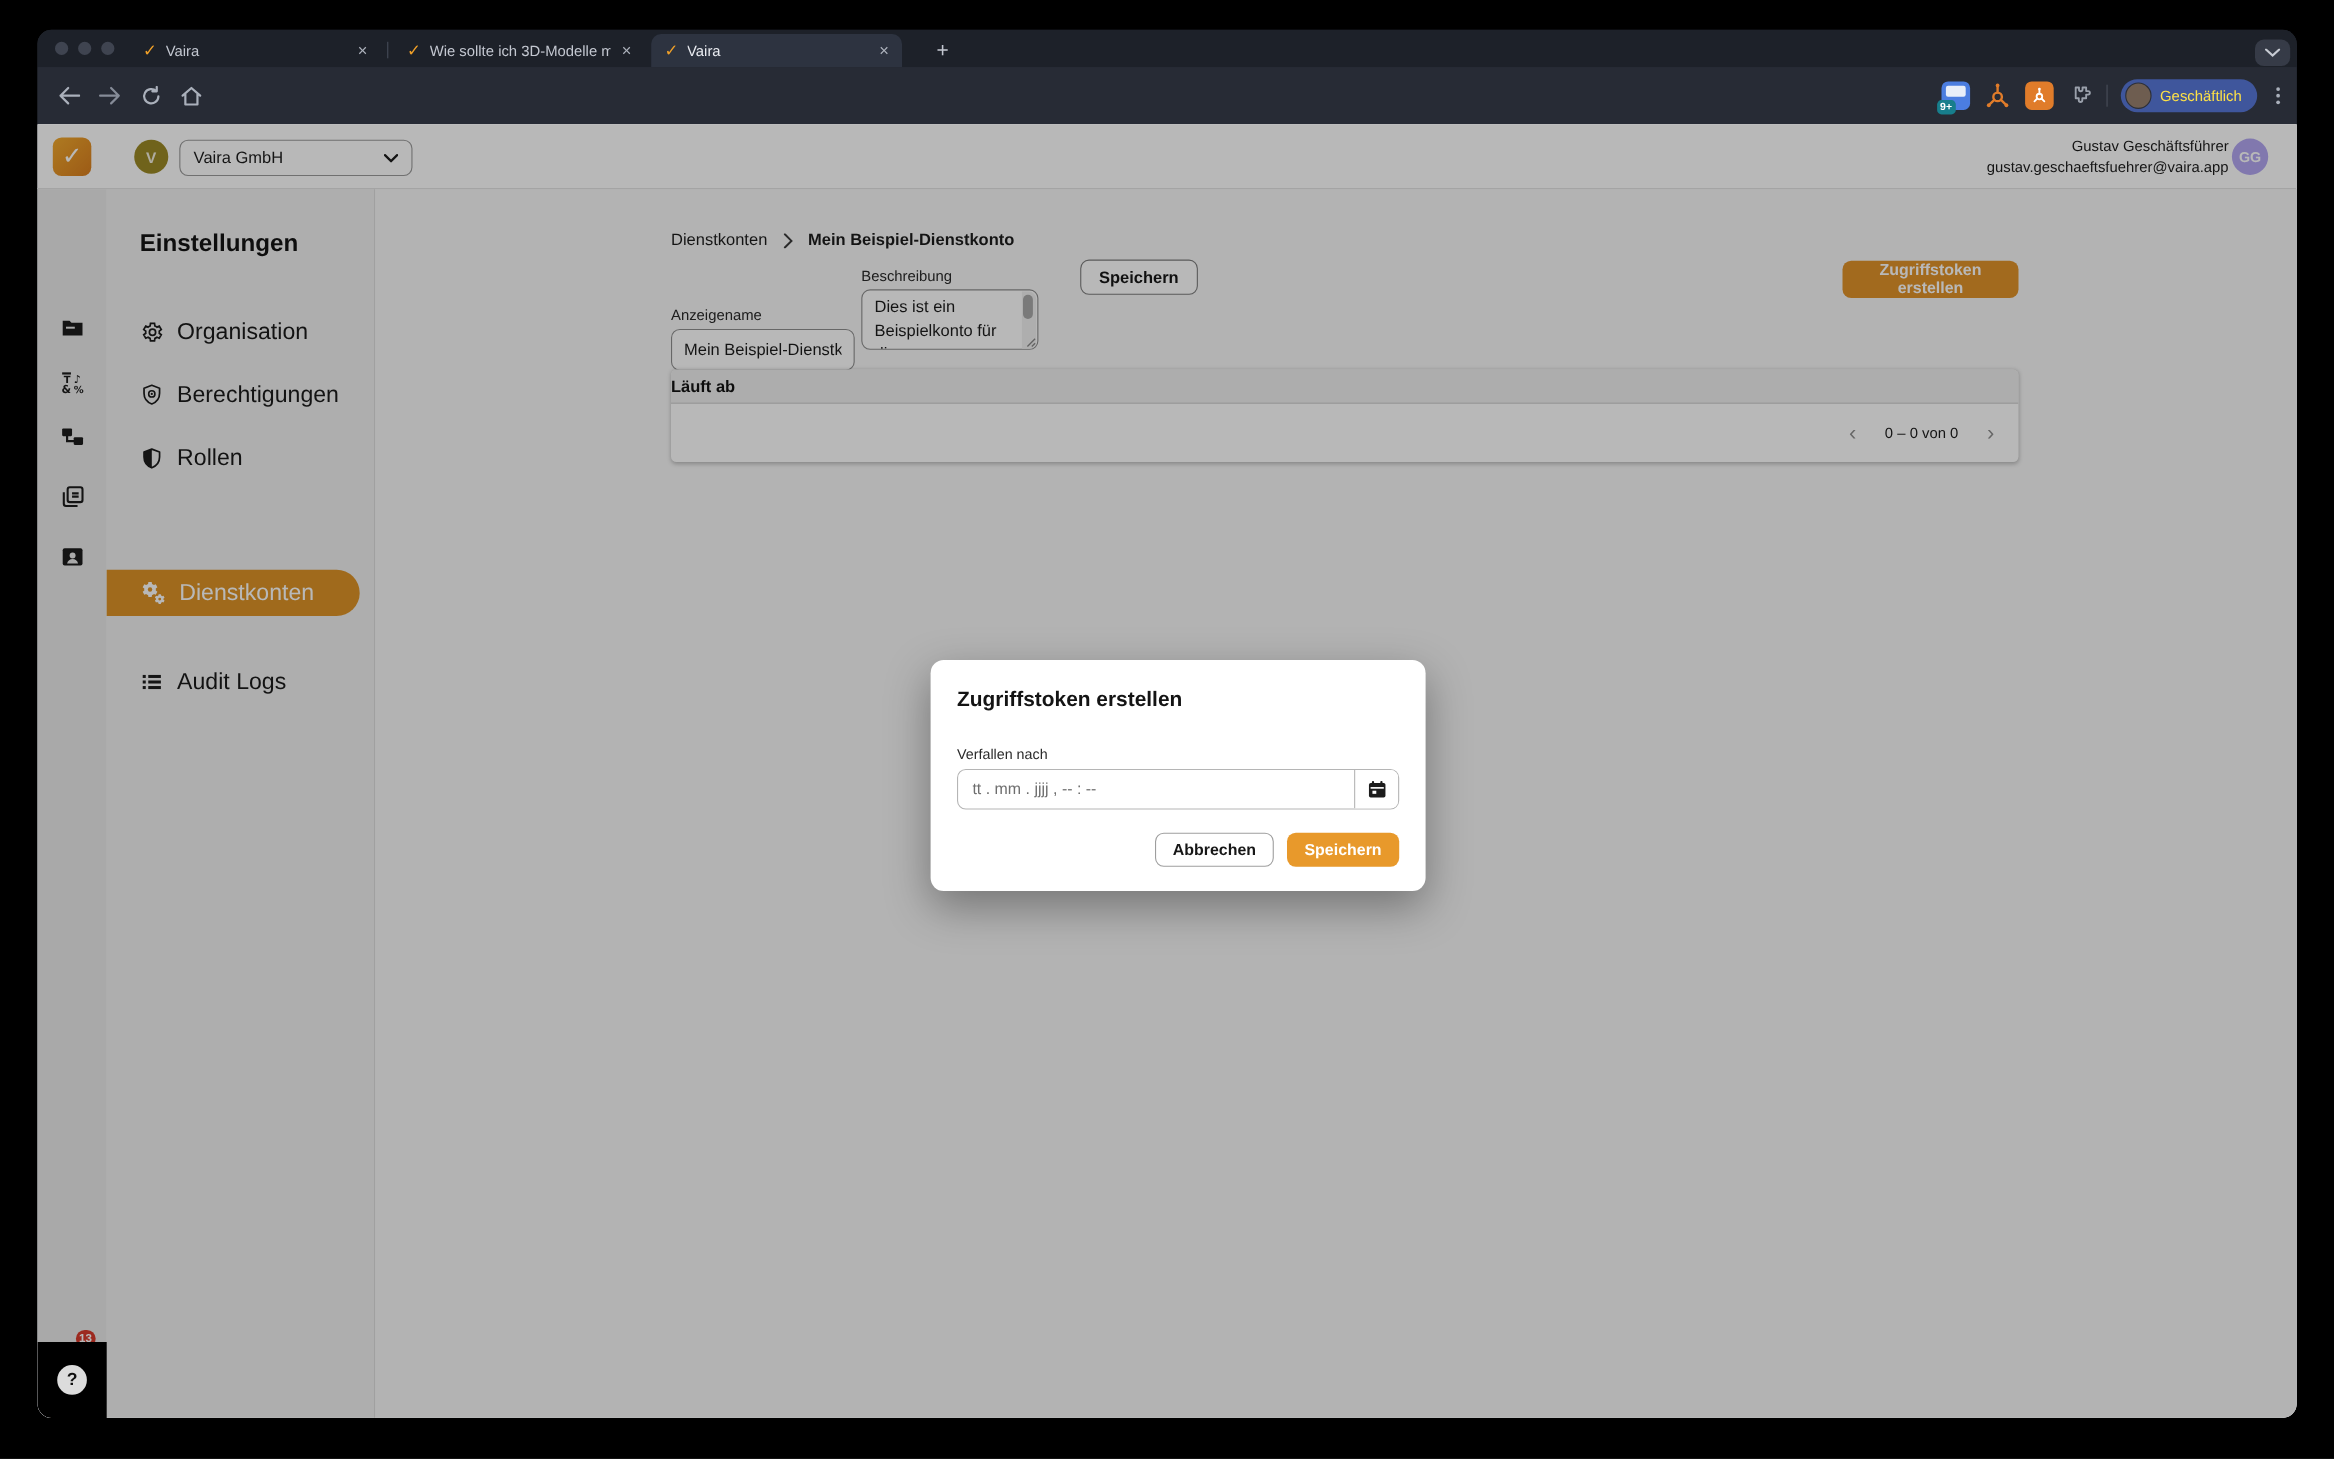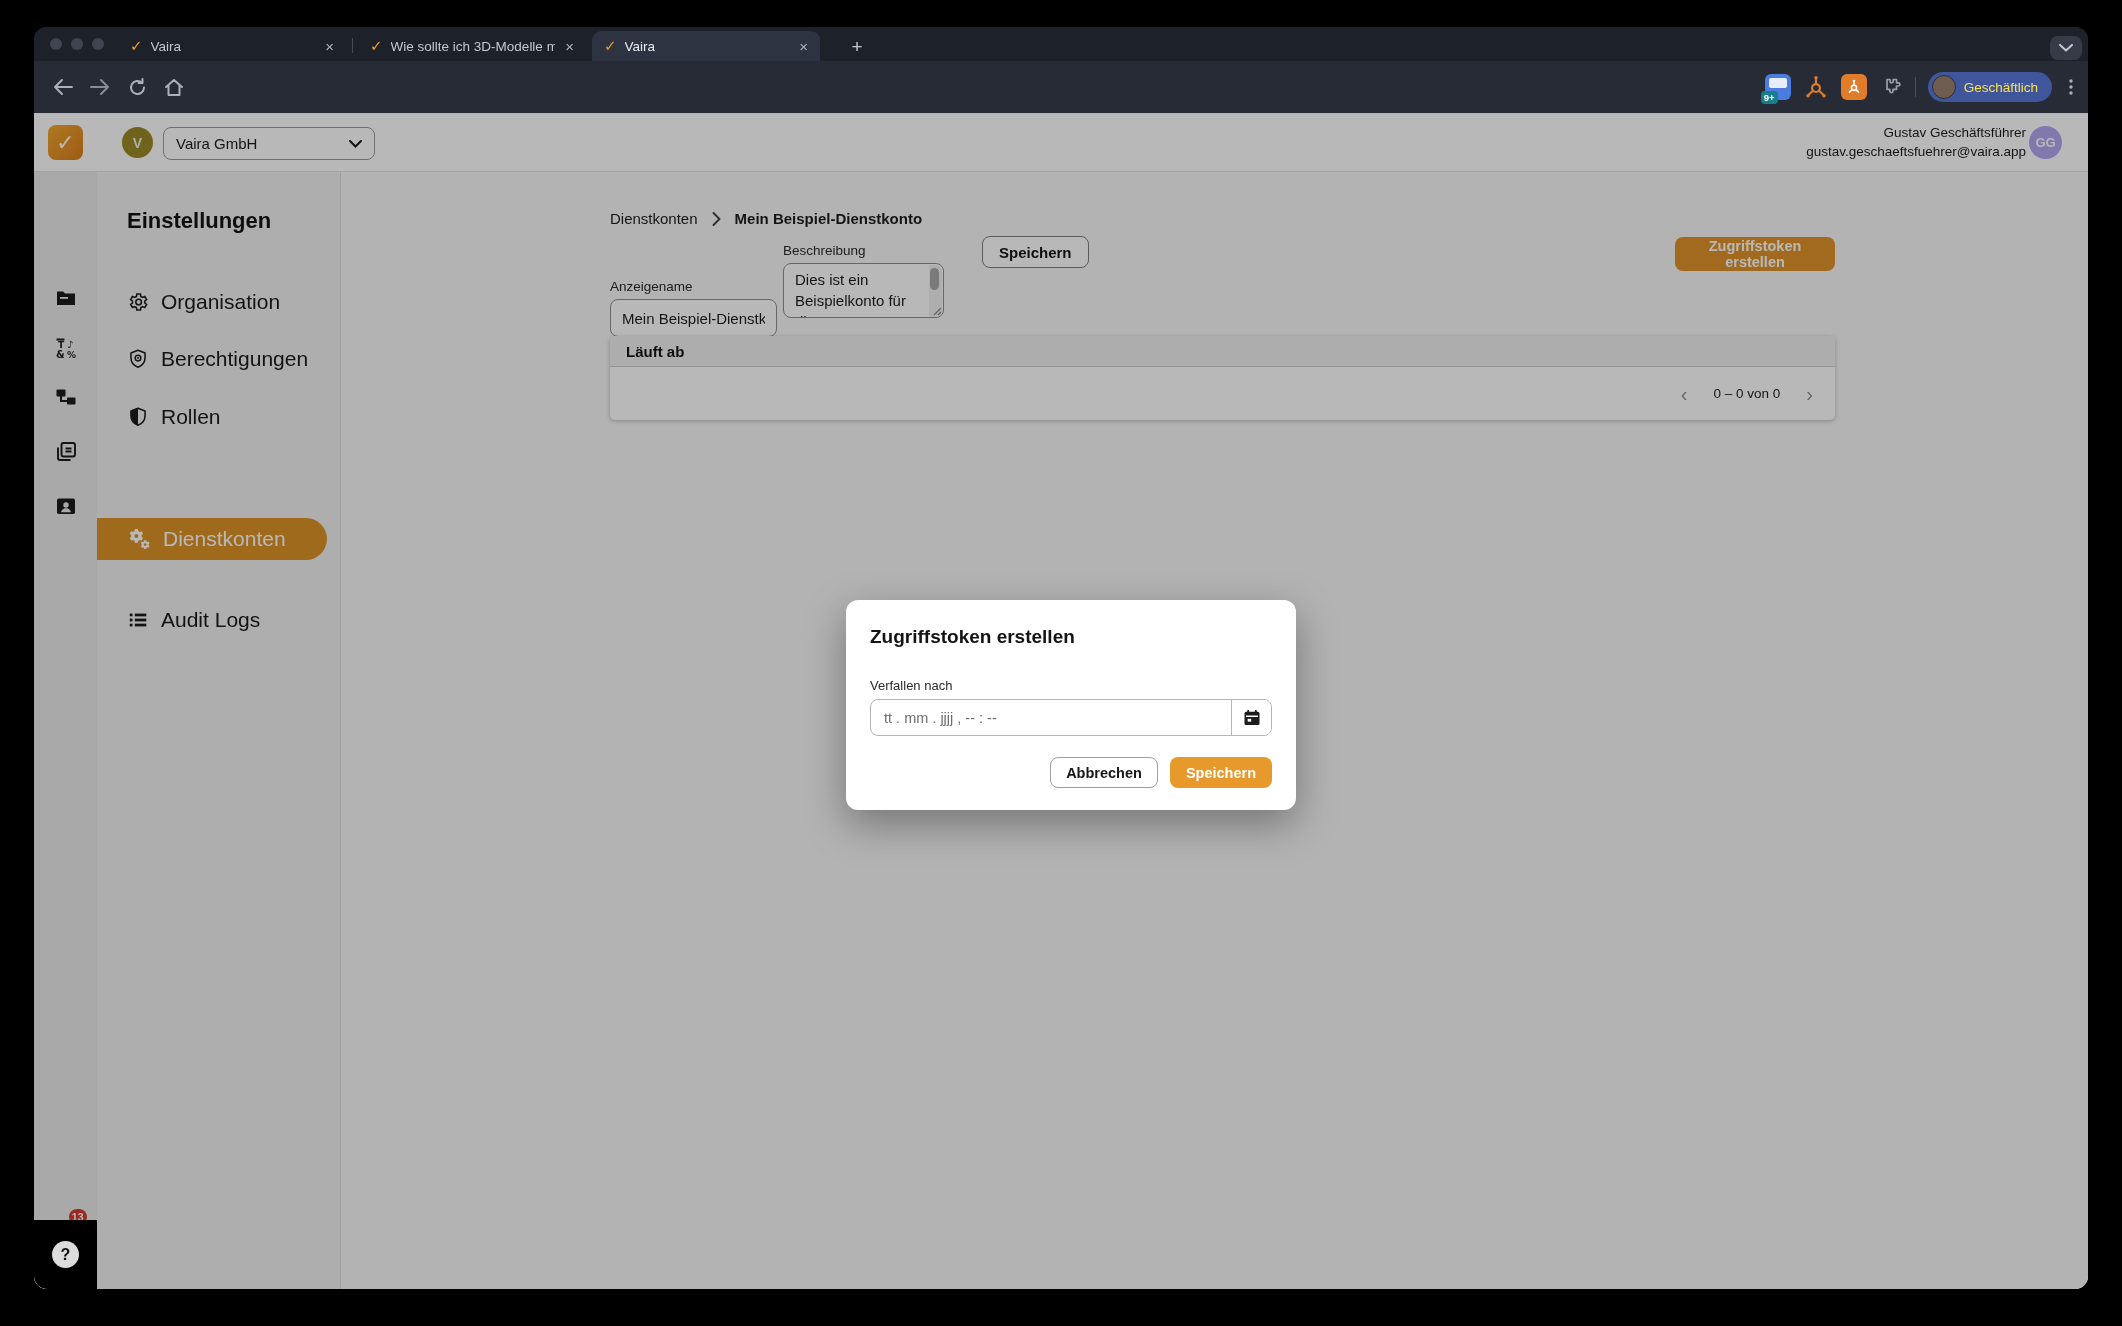--- a/index.html
+++ b/index.html
@@ -68,21 +68,21 @@
   .ta { position:relative; width:161px; height:55px; border:1px solid #8f8f8f; border-radius:8px; background:#fff; overflow:hidden; font-size:15px; line-height:21px; color:#1d1d1d; padding:5px 20px 0 11px; }
   .ta .sb-track { position:absolute; right:1px; top:1px; width:13px; height:53px; background:#f1f1f1; border-radius:0 7px 7px 0; }
   .ta .sb-thumb { position:absolute; right:3px; top:3px; width:9px; height:22px; background:#a9a9a9; border-radius:5px; }
   .ta .rz { position:absolute; right:1px; bottom:1px; }
   .btn-outline { border:1.5px solid #7e7e7e; border-radius:8px; background:#fff; color:#171717; font-weight:bold; font-size:15px; padding:0 16px; height:32px; display:inline-flex; align-items:center; }
   .save-btn { position:absolute; left:372px; top:64px; }
   .create-btn { position:absolute; left:1065px; top:65px; height:34px; background:#e1932a; border:none; border-radius:8px; color:#fff; font-weight:bold; font-size:14.5px; padding:0 17px; display:inline-flex; align-items:center; }
   .table { position:absolute; left:0; top:164px; width:1225px; background:#fff; border-radius:5px; box-shadow:0 1px 4px rgba(0,0,0,.25); overflow:hidden; }
   .thead { height:31px; background:#f0f0f0; border-bottom:1px solid #cfcfcf; display:flex; align-items:center; font-size:15px; font-weight:bold; color:#141414; }
   .th-name { padding-left:17px; flex:1; }
-  .th-exp { width:219px;margin-left:16px; }
+  .th-exp { width:219px; }
   .trow { height:53px; display:flex; align-items:center; justify-content:flex-end; padding-right:22px; gap:26px; }
   .pg-arrow { color:#8f8f8f; font-size:20px; line-height:1; }
   .pg-text { font-size:13.5px; color:#1d1d1d; }
 
   .overlay { position:absolute; inset:0; background:rgba(0,0,0,.28); z-index:10; }
   .help-block { position:absolute; left:0; top:1107px; width:63px; height:69px; background:#000; border-bottom-left-radius:13px; z-index:20; display:flex; align-items:center; justify-content:center; }
   .help-btn { width:27px; height:27px; border-radius:50%; background:#dcdcdc; color:#111; font-size:16px; font-weight:bold; display:flex; align-items:center; justify-content:center; }
 
   
   .modal { position:absolute; left:812px; top:487px; width:450px; height:210px; background:#fff; border-radius:12px; box-shadow:0 14px 40px rgba(0,0,0,.35); z-index:30; padding:26px 24px 22px 24px; }

